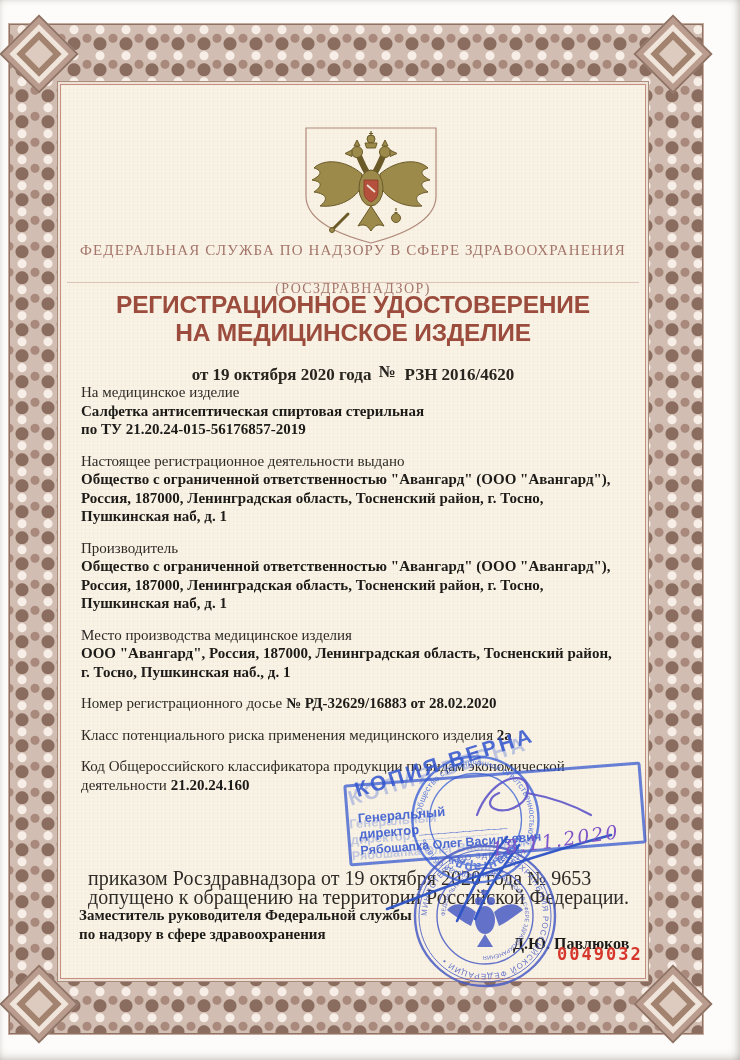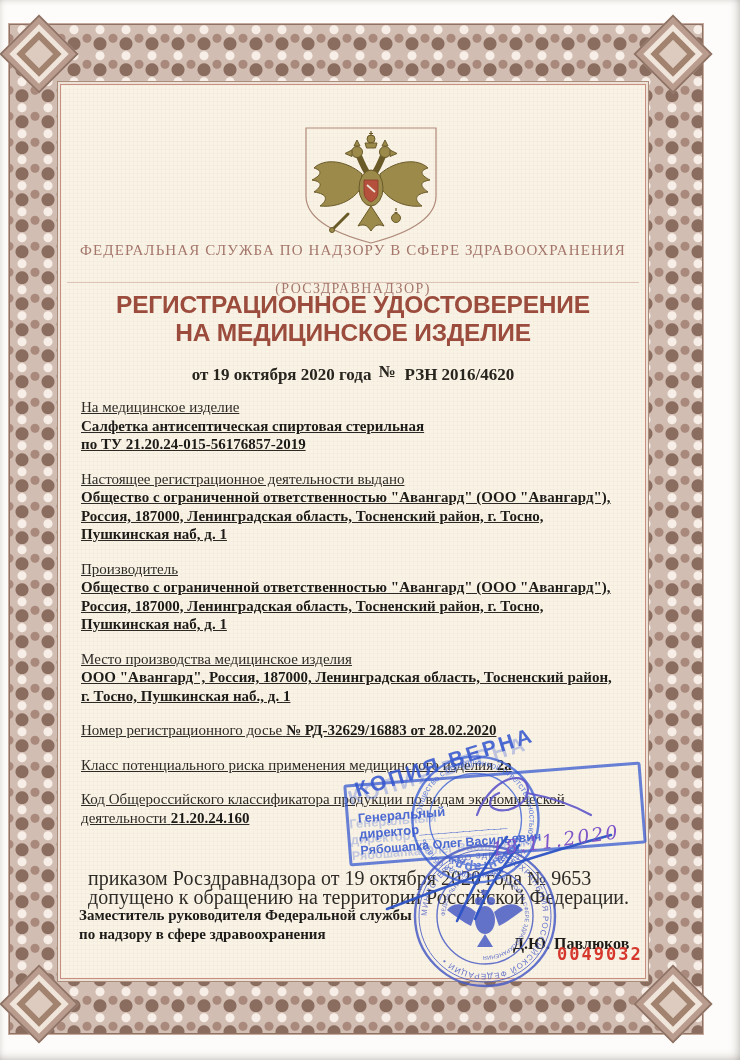--- a/index.html
+++ b/index.html
@@ -34,21 +34,21 @@
         font-size:15px;letter-spacing:1.1px;line-height:17px;}
   .agency .l2{font-size:14px;letter-spacing:1.4px;margin-top:21px;}
   .rule{position:absolute;left:6px;right:6px;top:197px;border-top:1px solid #dcc3b6;}
   .doc-title{position:absolute;left:0;right:0;top:206px;text-align:center;color:#9b4c3d;
         font-family:"Liberation Sans",sans-serif;font-weight:bold;font-size:24.5px;line-height:28px;letter-spacing:-.2px;}
   .issue{position:absolute;left:0;right:0;top:266px;text-align:center;color:#28251f;
         font-weight:bold;font-size:17px;margin-top:14px;}
   .issue .nosign{position:relative;top:-3px;margin:0 9px 0 7px;}
   .body{position:absolute;left:20px;top:297px;width:558px;color:#2e2b27;
         font-size:15px;line-height:18.5px;}
-  .body p{margin:16px 0 13px 0;white-space:pre-line;text-decoration:underline;}
+  .body p{margin:1px 0 13px 0;white-space:pre-line;}
   .val{font-weight:bold;color:#1d1b18;}
   .order{position:absolute;left:27px;top:784px;font-size:20px;line-height:19px;color:#2e2b27;white-space:pre-line;}
   .role{position:absolute;left:18px;top:821px;font-size:15px;line-height:19px;font-weight:bold;color:#1d1b18;white-space:pre-line;}
   .signer{position:absolute;left:452px;top:824px;font-size:16px;font-weight:bold;color:#1d1b18;margin-top:26px;}
   .serial{position:absolute;left:496px;top:859px;font-family:"DejaVu Sans Mono",monospace;
         font-weight:bold;font-size:17px;letter-spacing:2px;color:#d5372c;}
   
   .ink{pointer-events:none;}
   .stamp-rect{position:absolute;left:285px;top:688px;width:292px;height:76px;
         border:3px solid rgba(53,88,207,.75);border-radius:3px;transform:rotate(-4.5deg);

